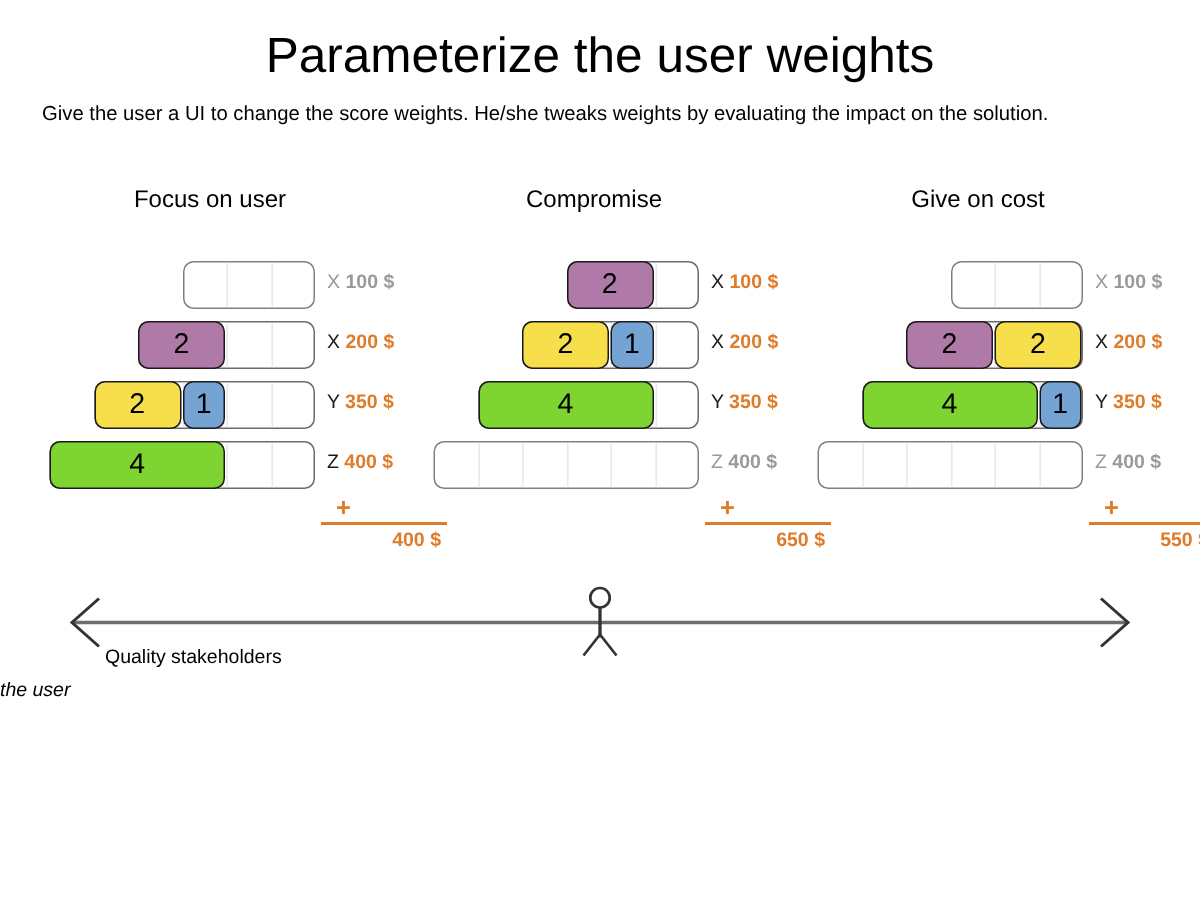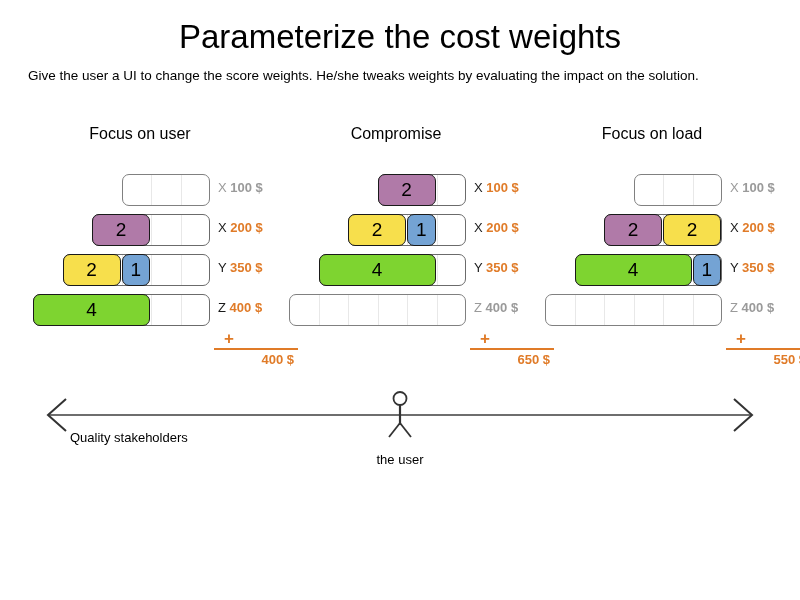--- a/index.html
+++ b/index.html
@@ -104,29 +104,29 @@
     margin-top:2px;padding-right:4px;
   }
 
   
   .axis-svg{position:absolute;left:0;top:385px;}
   .axis-label{
     position:absolute;font-size:13px;color:#000;white-space:nowrap;
   }
   .user-cap{
     position:absolute;top:450px;left:0;width:800px;
-    text-align:center;font-size:13px;color:#000;line-height:19px;
+    text-align:left;font-size:13px;color:#000;line-height:19px;font-style:italic;
   }
 </style>
 </head>
 <body>
 
 <div class="slide">
 
-  <div class="title">Parameterize the cost weights</div>
+  <div class="title">Parameterize the user weights</div>
   <div class="subtitle">Give the user a UI to change the score weights. He/she tweaks weights by evaluating the impact on the solution.</div>
 
   <div id="columns-host">
       <div class="col" style="left: 12px; width: 256px;">
         <div class="col-head">Focus on user</div>
         <div class="rows">
           <div class="row">
             <div class="track-wrap" style="width: 88.5px; left: 109.5px;">
               <div class="track">
                 <div class="cell" style="width: 29.5px;"></div>
@@ -249,21 +249,21 @@
             <div class="rlabel" style="left: 206px;"><span class="k dim">Z</span> <span class="v dim">400 $</span></div>
           </div>
         </div>
         <div class="total" style="left: 202px; top: 208px;">
           <div class="plus">+</div>
           <div class="rule"></div>
           <div class="sum">650 $</div>
         </div>
       </div>
       <div class="col" style="left: 524px; width: 256px;">
-        <div class="col-head">Focus on load</div>
+        <div class="col-head">Give on cost</div>
         <div class="rows">
           <div class="row">
             <div class="track-wrap" style="width: 88.5px; left: 109.5px;">
               <div class="track">
                 <div class="cell" style="width: 29.5px;"></div>
                 <div class="cell" style="width: 29.5px;"></div>
                 <div class="cell" style="width: 29.5px;"></div>
               </div>
             </div>
             <div class="rlabel" style="left: 206px;"><span class="k dim">X</span> <span class="v dim">100 $</span></div>

